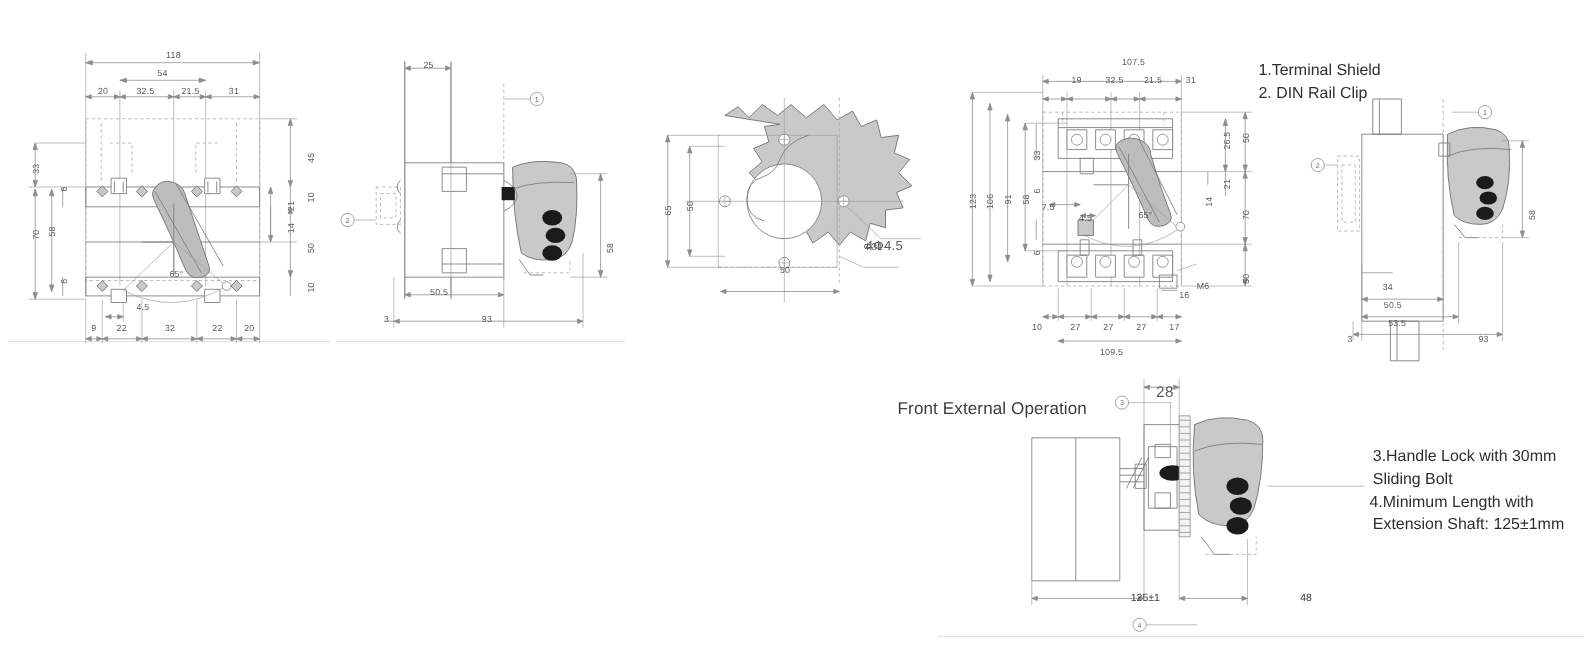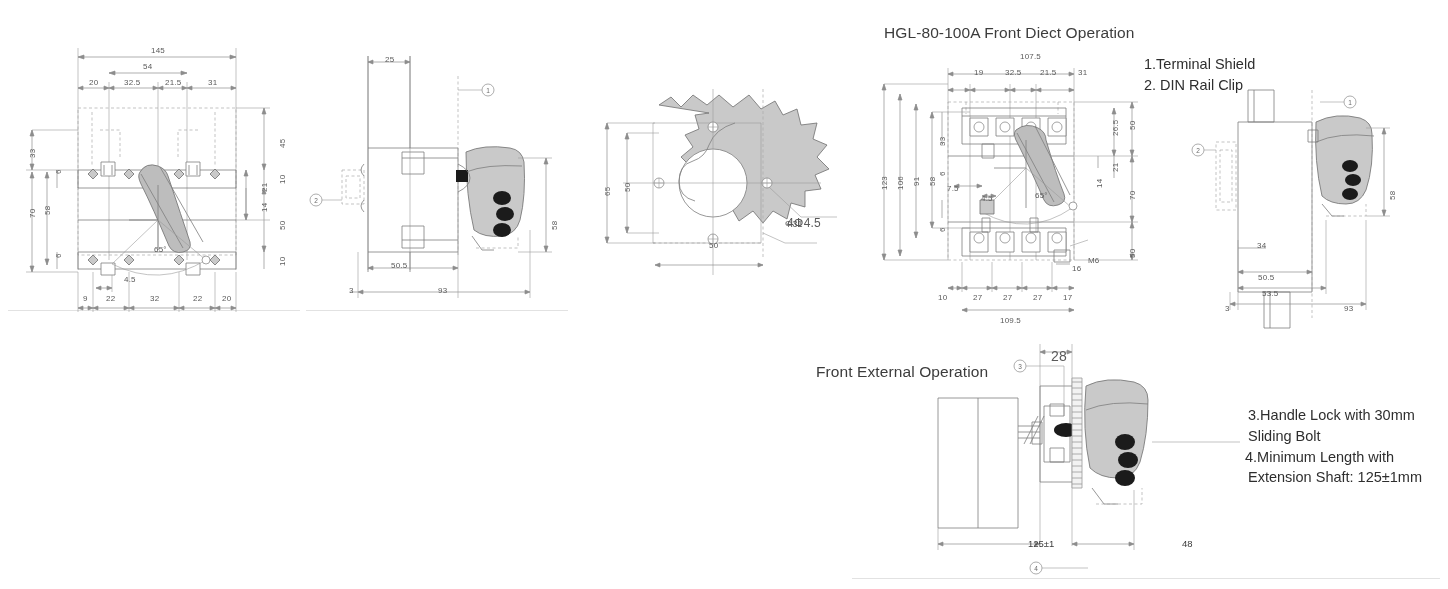--- a/index.html
+++ b/index.html
@@ -23,21 +23,20 @@
   .cir{stroke:#7d7d7d;stroke-width:.7;fill:#ffffff;}
   .arrow{stroke:#8d8d8d;stroke-width:.7;fill:#8d8d8d;}
   .bal{stroke:#8a8a8a;stroke-width:.7;fill:#fff;}
   .baltxt{font-size:6.5px;fill:#6a6a6a;text-anchor:middle;font-family:"Liberation Sans",sans-serif;}
 </style>
 </head>
 <body>
 
 <div class="canvas">
 
-  <div class="ttl" style="left:884px;top:24px;">HGL-80-100A Front Diect Operation</div>
   <div class="ttl" style="left:816px;top:363px;">Front External Operation</div>
 
   <div class="note" style="left:1144px;top:55px;">1.Terminal Shield</div>
   <div class="note" style="left:1144px;top:76px;">2. DIN Rail Clip</div>
   <div class="note" style="left:1248px;top:406px;">3.Handle Lock with 30mm</div>
   <div class="note" style="left:1248px;top:427px;">Sliding Bolt</div>
   <div class="note" style="left:1245px;top:448px;">4.Minimum Length with</div>
   <div class="note" style="left:1248px;top:468px;">Extension Shaft: 125±1mm</div>
 
   <div class="sep" style="left:8px;top:310px;width:292px;"></div>
@@ -130,21 +129,21 @@
     <line class="ln" x1="78" y1="288" x2="236" y2="288"></line>
     <line class="ext" x1="78" y1="252" x2="78" y2="292"></line>
     <line class="ext" x1="93" y1="252" x2="93" y2="292"></line>
     <line class="ext" x1="129" y1="252" x2="129" y2="292"></line>
     <line class="ext" x1="179" y1="252" x2="179" y2="292"></line>
     <line class="ext" x1="215" y1="252" x2="215" y2="292"></line>
     <line class="ext" x1="236" y1="252" x2="236" y2="292"></line>
     <path class="arrow" d="M78,288 l5,-2 v4 z M93,288 l-5,-2 v4 z M93,288 l5,-2 v4 z M129,288 l-5,-2 v4 z M129,288 l5,-2 v4 z M179,288 l-5,-2 v4 z M179,288 l5,-2 v4 z M215,288 l-5,-2 v4 z M215,288 l5,-2 v4 z M236,288 l-5,-2 v4 z"></path>
   </svg>
 
-  <div class="dim" style="left:151px;top:46px;">145</div>
+  <div class="dim" style="left:151px;top:46px;">118</div>
   <div class="dim" style="left:143px;top:62px;">54</div>
   <div class="dim" style="left:89px;top:78px;">20</div>
   <div class="dim" style="left:124px;top:78px;">32.5</div>
   <div class="dim" style="left:165px;top:78px;">21.5</div>
   <div class="dim" style="left:208px;top:78px;">31</div>
   <div class="dim v" style="left:28px;top:218px;">70</div>
   <div class="dim v" style="left:43px;top:215px;">58</div>
   <div class="dim v" style="left:28px;top:158px;">33</div>
   <div class="dim v" style="left:54px;top:174px;">6</div>
   <div class="dim v" style="left:54px;top:258px;">6</div>
@@ -448,21 +447,21 @@
 
     <circle class="bal" cx="160" cy="22" r="6"></circle>
     <text class="baltxt" x="160" y="24.5">1</text>
     <line class="ext" x1="130" y1="22" x2="154" y2="22"></line>
     <circle class="bal" cx="8" cy="70" r="6"></circle>
     <text class="baltxt" x="8" y="72.5">2</text>
     <line class="ext" x1="14" y1="70" x2="26" y2="70"></line>
   </svg>
 
   <div class="dim v" style="left:1388px;top:200px;">58</div>
-  <div class="dim" style="left:1257px;top:241px;">34</div>
+  <div class="dim" style="left:1257px;top:257px;">34</div>
   <div class="dim" style="left:1258px;top:273px;">50.5</div>
   <div class="dim" style="left:1262px;top:289px;">53.5</div>
   <div class="dim" style="left:1344px;top:304px;">93</div>
   <div class="dim" style="left:1225px;top:304px;">3</div>
 
   <svg width="420" height="250" style="left:920px;top:330px;">
 
     <line class="ln" x1="120" y1="22" x2="152" y2="22"></line>
     <path class="arrow" d="M120,22 l5,-2 v4 z M152,22 l-5,-2 v4 z"></path>
     <line class="ext" x1="120" y1="14" x2="120" y2="216"></line>

